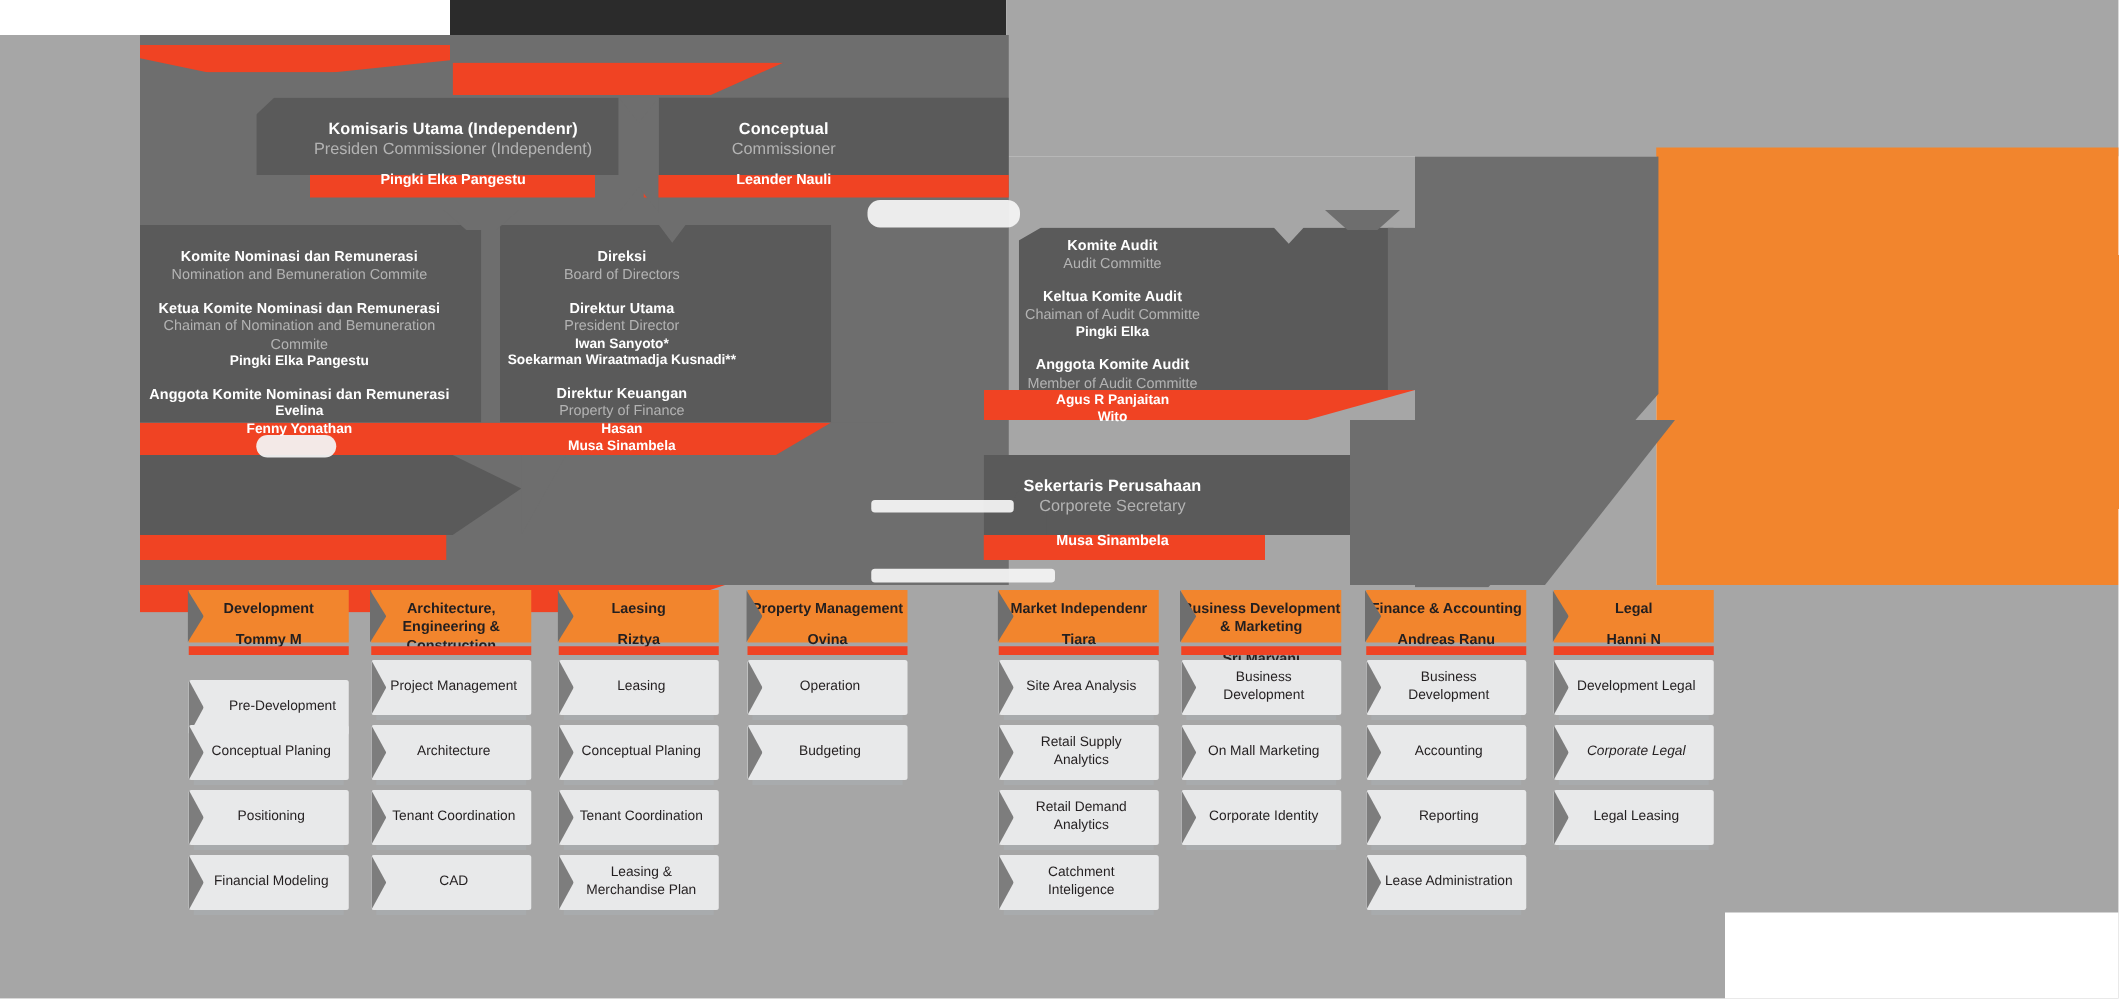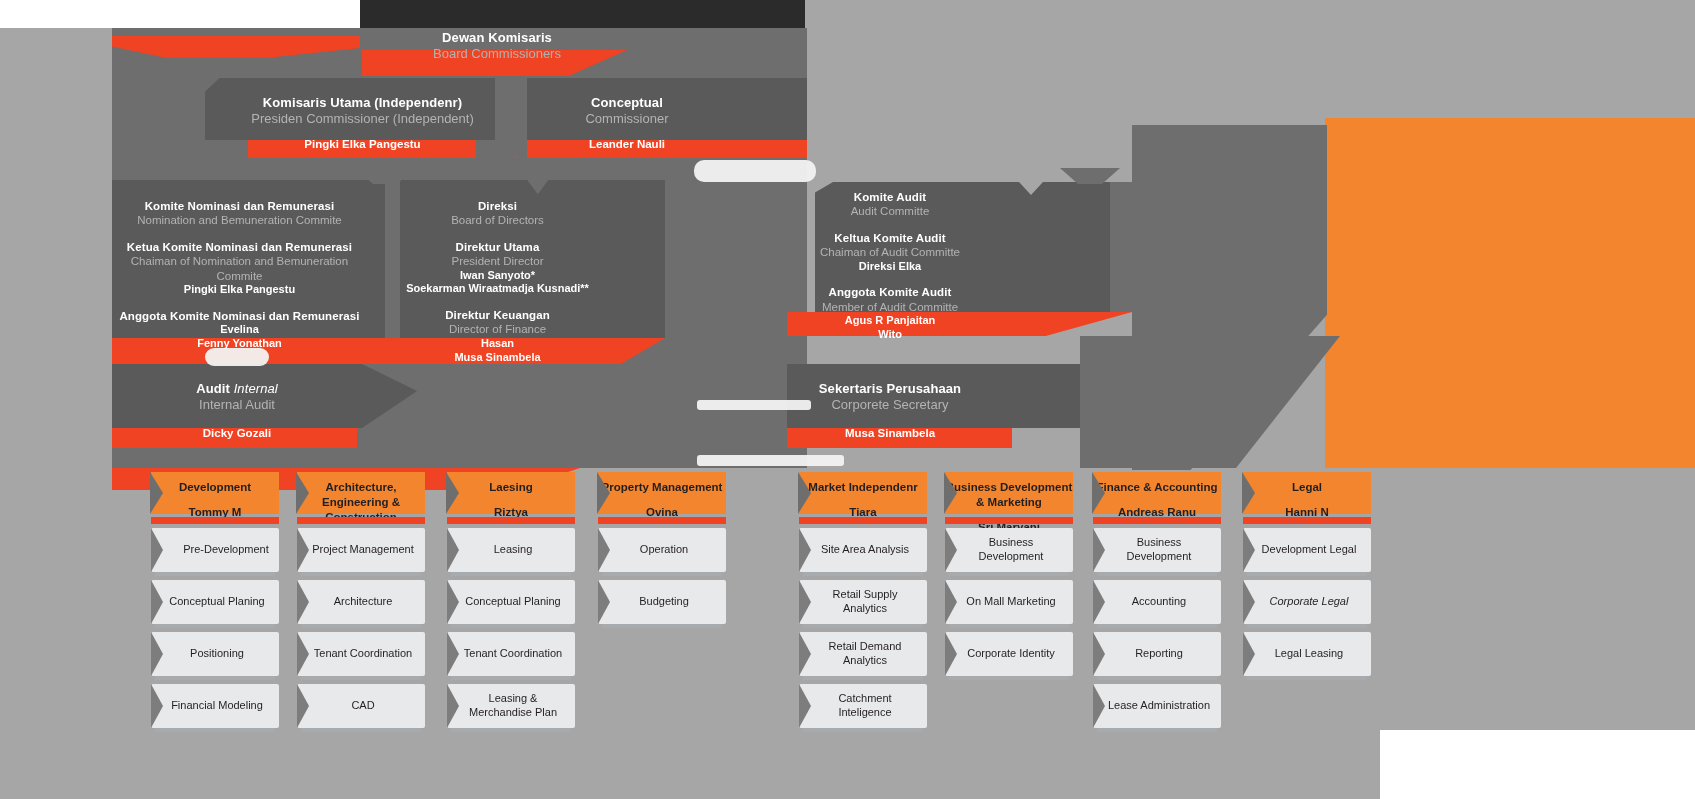--- a/index.html
+++ b/index.html
@@ -176,24 +176,20 @@
 
   <div class="plate bg-lightgrey" style="left:112px;top:180px;width:0;height:0;"></div>
   <div class="plate bg-midgrey" style="left:1132px;top:125px;width:195px;height:345px;clip-path:polygon(0 0,100% 0,100% 55%,30% 100%,0 100%);"></div>
   <div class="plate bg-midgrey" style="left:1080px;top:336px;width:260px;height:132px;clip-path:polygon(0 0,100% 0,60% 100%,0 100%);"></div>
 
   <div class="scribble" style="left:694px;top:160px;width:122px;height:22px;border-radius:10px;"></div>
   <div class="scribble" style="left:205px;top:348px;width:64px;height:18px;border-radius:9px;"></div>
   <div class="scribble" style="left:697px;top:400px;width:114px;height:10px;border-radius:3px;"></div>
   <div class="scribble" style="left:697px;top:455px;width:147px;height:11px;border-radius:3px;"></div>
 
-  <div class="node" style="left:366px;top:30px;width:262px;">
-    <div class="id">Dewan Komisaris</div>
-    <div class="en">Board Commissioners</div>
-  </div>
 
   <div class="node" style="left:215px;top:95px;width:295px;">
     <div class="id">Komisaris Utama (Independenr)</div>
     <div class="en">Presiden Commissioner (Independent)</div>
     <div class="gap-s"></div>
     <div class="nm">Pingki Elka Pangestu</div>
   </div>
 
   <div class="node" style="left:527px;top:95px;width:200px;">
     <div class="id">Conceptual</div>
@@ -218,64 +214,55 @@
   <div class="node small" style="left:400px;top:199px;width:195px;">
     <div class="id">Direksi</div>
     <div class="en">Board of Directors</div>
     <div class="gap"></div>
     <div class="id">Direktur Utama</div>
     <div class="en">President Director</div>
     <div class="nm">Iwan Sanyoto*</div>
     <div class="nm">Soekarman Wiraatmadja Kusnadi**</div>
     <div class="gap"></div>
     <div class="id">Direktur Keuangan</div>
-    <div class="en">Director of Finance</div>
+    <div class="en">Property of Finance</div>
     <div class="nm">Hasan</div>
     <div class="nm">Musa Sinambela</div>
   </div>
 
   <div class="node small" style="left:790px;top:190px;width:200px;">
     <div class="id">Komite Audit</div>
     <div class="en">Audit Committe</div>
     <div class="gap"></div>
     <div class="id">Keltua Komite Audit</div>
     <div class="en">Chaiman of Audit Committe</div>
-    <div class="nm">Direksi Elka</div>
+    <div class="nm">Pingki Elka</div>
     <div class="gap"></div>
     <div class="id">Anggota Komite Audit</div>
     <div class="en">Member of Audit Committe</div>
     <div class="nm">Agus R Panjaitan</div>
     <div class="nm">Wito</div>
   </div>
 
-  <div class="node" style="left:137px;top:381px;width:200px;">
-    <div class="id">
-      <span>Audit</span>
-      <span class="italic-em">Internal</span>
-    </div>
-    <div class="en">Internal Audit</div>
-    <div class="gap"></div>
-    <div class="nm">Dicky Gozali</div>
-  </div>
 
   <div class="node" style="left:790px;top:381px;width:200px;">
     <div class="id">Sekertaris Perusahaan</div>
     <div class="en">Corporete Secretary</div>
     <div class="gap"></div>
     <div class="nm">Musa Sinambela</div>
   </div>
 
   <div id="dept-layer">
       <div class="dept" style="left: 151px; top: 472px; height: 42px;">
         <span class="dept-title">Development</span>
         <span class="dept-person">Tommy M</span>
       </div>
       <div class="dept-underline" style="left: 151px; top: 517px;"></div>
       <div class="chip-shadow" style="left: 155px; top: 569px;"></div>
-      <div class="chip" style="left: 151px; top: 528px; padding-left: 30px;">
+      <div class="chip" style="left: 151px; top: 544px; padding-left: 30px;">
         <span>Pre-Development</span>
       </div>
       <div class="chip-shadow" style="left: 155px; top: 621px;"></div>
       <div class="chip" style="left: 151px; top: 580px;">
         <span>Conceptual Planing</span>
       </div>
       <div class="chip-shadow" style="left: 155px; top: 673px;"></div>
       <div class="chip" style="left: 151px; top: 632px;">
         <span>Positioning</span>
       </div>

